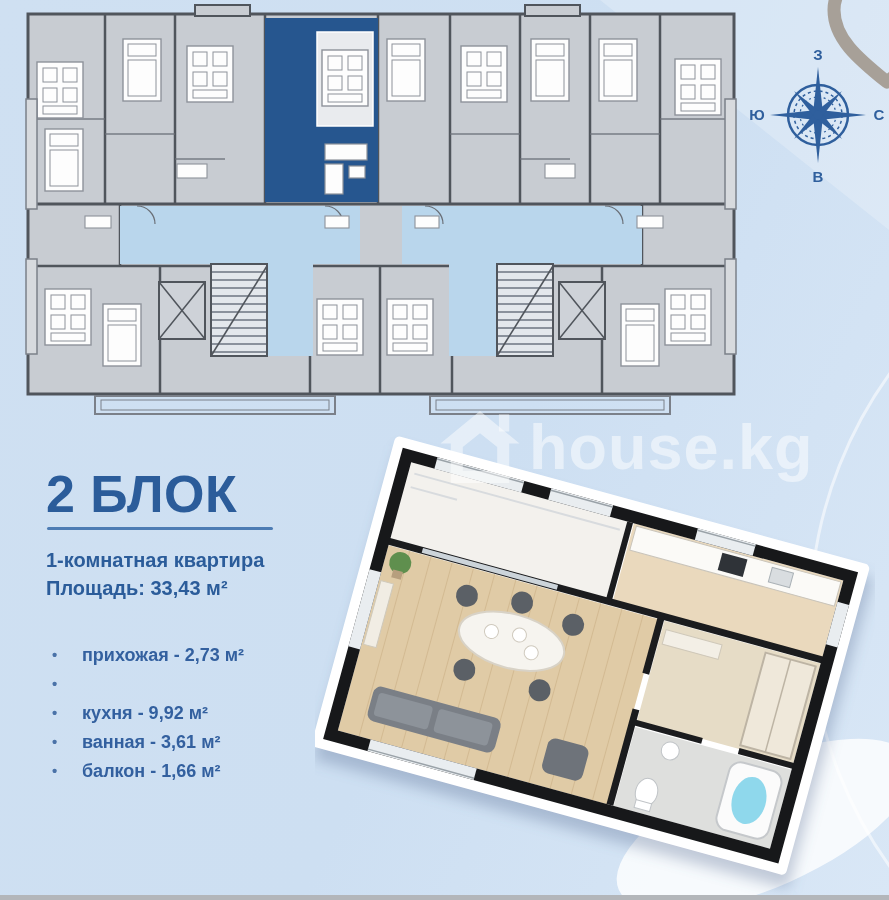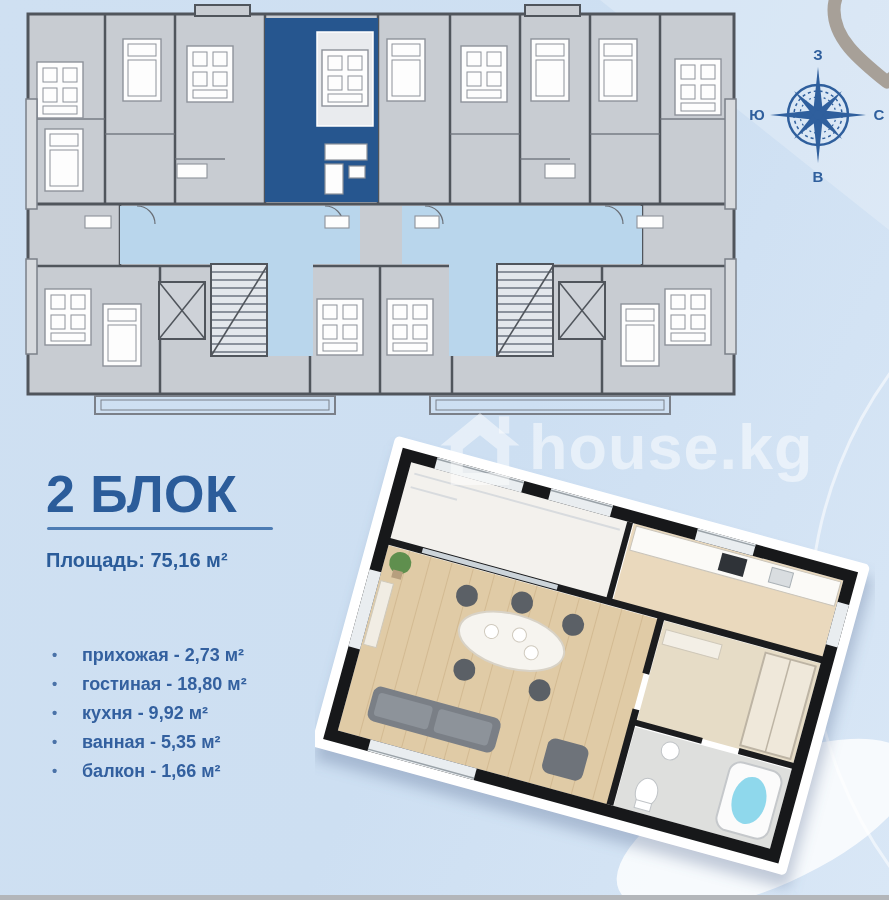--- a/index.html
+++ b/index.html
@@ -23,21 +23,21 @@
   
   .block-title{position:absolute;left:46px;top:464px;font-size:52px;font-weight:bold;color:#2b5c9a;letter-spacing:.5px;}
   .divider{position:absolute;left:47px;top:527px;width:226px;height:3px;background:#4d7cb4;border-radius:2px;}
   .subtitle{position:absolute;left:46px;top:546px;font-size:20px;font-weight:bold;color:#2b5c9a;line-height:28px;}
   .room-list{position:absolute;left:52px;top:645px;font-size:18px;font-weight:600;color:#33609f;}
   .room-item{display:flex;align-items:flex-start;height:29px;}
   .room-item .dot{width:30px;font-size:15px;color:#4a72a8;padding-top:1px;}
   
   .render3d{position:absolute;left:315px;top:415px;width:560px;height:485px;}
   
-  .watermark{position:absolute;left:437px;top:402px;display:flex;align-items:flex-end;pointer-events:none;}
+  .watermark{position:absolute;left:437px;top:402px;display:flex;align-items:center;pointer-events:none;}
   .watermark .wm-text{font-size:63px;font-weight:bold;color:rgba(255,255,255,0.50);letter-spacing:1px;line-height:90px;}
   .wm-house{width:86px;height:86px;margin-right:6px;}
 </style>
 </head>
 <body>
 
 <div class="page">
 
   <svg class="deco-band" viewBox="0 0 289 240">
     <polygon points="0,0 289,0 289,230" fill="rgba(255,255,255,0.22)"></polygon>
@@ -213,38 +213,38 @@
     <text x="73" y="140" text-anchor="middle">В</text>
   </svg>
 
   <svg class="heart" viewBox="0 0 150 150">
     <path d="M75 128 C45 104 22 84 22 56 C22 36 37 24 53 24 C63 24 71 29 75 37 C79 29 87 24 97 24 C113 24 128 36 128 56 C128 84 105 104 75 128 Z" fill="none" stroke="#a7a098" stroke-width="13" stroke-linejoin="round"></path>
   </svg>
 
   <div class="block-title">2 БЛОК</div>
   <div class="divider"></div>
   <div class="subtitle">
-    <div>Площадь: 75,16 м²</div>
+    <div>1-комнатная квартира</div>
+    <div>Площадь: 33,43 м²</div>
   </div>
   <div class="room-list">
     <div class="room-item">
       <span class="dot">•</span>
       <span>прихожая - 2,73 м²</span>
     </div>
     <div class="room-item">
       <span class="dot">•</span>
-      <span>гостиная - 18,80 м²</span>
     </div>
     <div class="room-item">
       <span class="dot">•</span>
       <span>кухня - 9,92 м²</span>
     </div>
     <div class="room-item">
       <span class="dot">•</span>
-      <span>ванная - 5,35 м²</span>
+      <span>ванная - 3,61 м²</span>
     </div>
     <div class="room-item">
       <span class="dot">•</span>
       <span>балкон - 1,66 м²</span>
     </div>
   </div>
 
   <svg class="render3d" viewBox="0 0 560 485">
     <defs>
         <filter id="soft" x="-20%" y="-20%" width="140%" height="140%">

